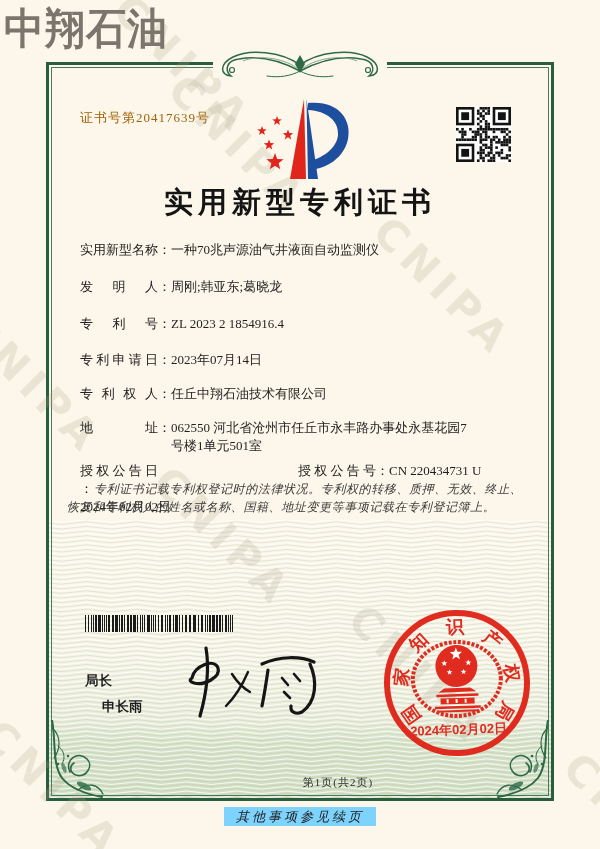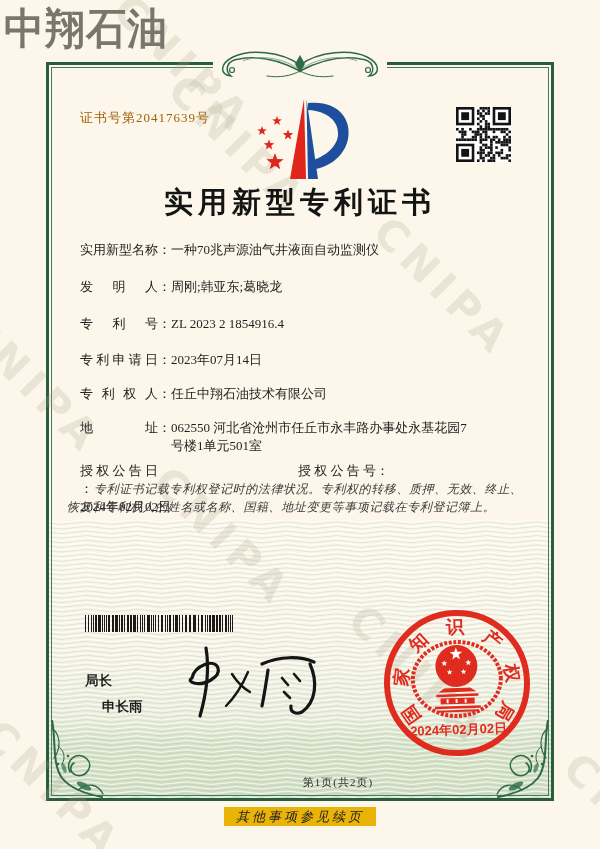--- a/index.html
+++ b/index.html
@@ -45,21 +45,21 @@
   .seal{left:384px;top:610px;width:146px;height:146px;z-index:7;transform:rotate(-2deg);opacity:0.96;}
   .seal-ring{position:absolute;left:0;top:0;width:134px;height:134px;border:6px solid #e02418;border-radius:50%;}
   .seal-char{position:absolute;width:20px;height:20px;font-size:18px;line-height:20px;text-align:center;
       font-weight:700;color:#e02418;font-family:"Liberation Sans","DejaVu Sans",sans-serif;}
   .seal-date{position:absolute;left:0;top:111px;width:146px;text-align:center;font-size:13px;
       font-weight:700;color:#e02418;font-family:"Liberation Sans","DejaVu Sans",sans-serif;letter-spacing:0;}
   .page-ind{left:46px;top:775px;width:584px;z-index:6;text-align:center;font-size:11px;
       letter-spacing:1px;color:#2e2e2e;}
   .cont-note{left:0;top:808px;width:600px;z-index:5;text-align:center;font-size:13px;
       font-style:italic;letter-spacing:3px;color:#222;}
-  .cont-note span{background:#eab308;padding:2px 12px;}
+  .cont-note span{background:#7dd3fc;padding:2px 12px;}
   .qr{left:456px;top:107px;z-index:5;}
   .emblem-logo{left:250px;top:95px;z-index:5;}
 </style>
 </head>
 <body>
 
 <span class="wm" style="left:95px;top:40px;">CNIPA</span>
 <span class="wm" style="left:150px;top:120px;">CNIPA</span>
 <span class="wm" style="left:355px;top:262px;">CNIPA</span>
 <span class="wm" style="left:-55px;top:360px;">CNIPA</span>
@@ -438,20 +438,21 @@
     <span class="colon">：</span>
   <span class="val addr">062550 河北省沧州市任丘市永丰路办事处永基花园7号楼1单元501室</span>
 </div>
 <div class="row" style="top:462px;flex-direction:column;">
   <span class="lab">授权公告日</span>
     <span class="colon">：</span>
   <span class="val" style="max-width:125px;">2024年02月02日</span>
   <span class="pair2">
     <span class="lab">授权公告号</span>
       <span class="colon">：</span>
+    <span class="val">CN 220434731 U</span>
   </span>
 </div>
 
 <div class="abs paras">
   <p>专利证书记载专利权登记时的法律状况。专利权的转移、质押、无效、终止、恢复和专利权人的姓名或名称、国籍、地址变更等事项记载在专利登记簿上。</p>
 </div>
 
 <svg class="abs barcode" id="barcode" width="152" height="17">
     <rect x="0" y="0" width="1" height="17" fill="#1a1a1a"></rect>
     <rect x="3" y="0" width="1" height="17" fill="#1a1a1a"></rect>

